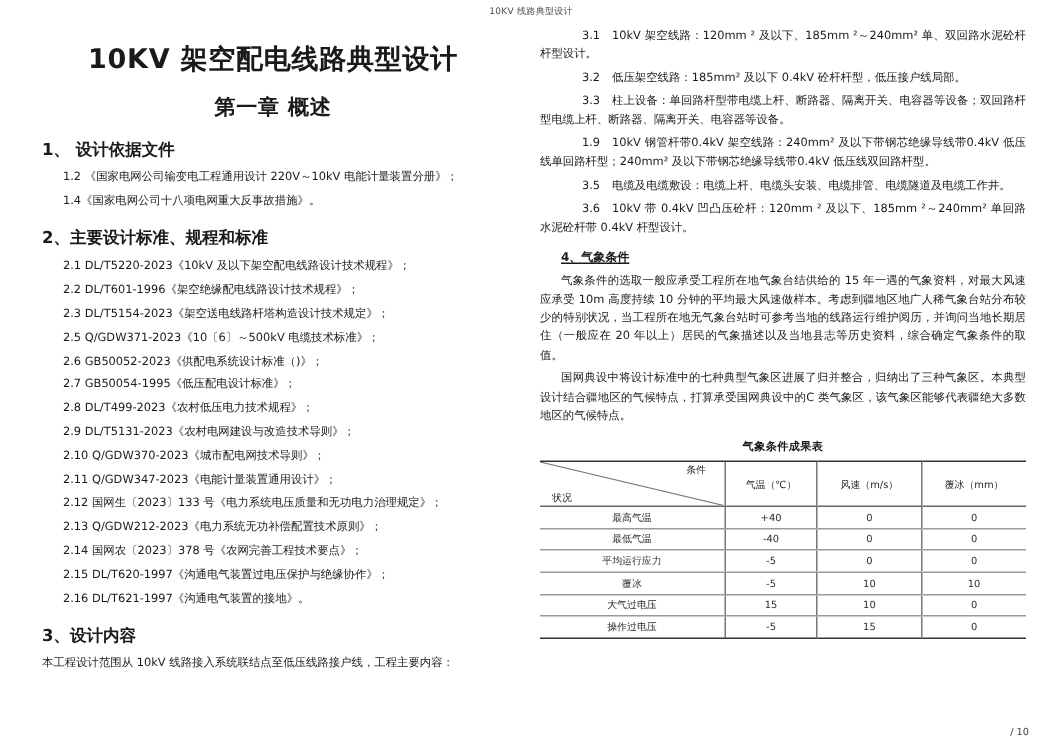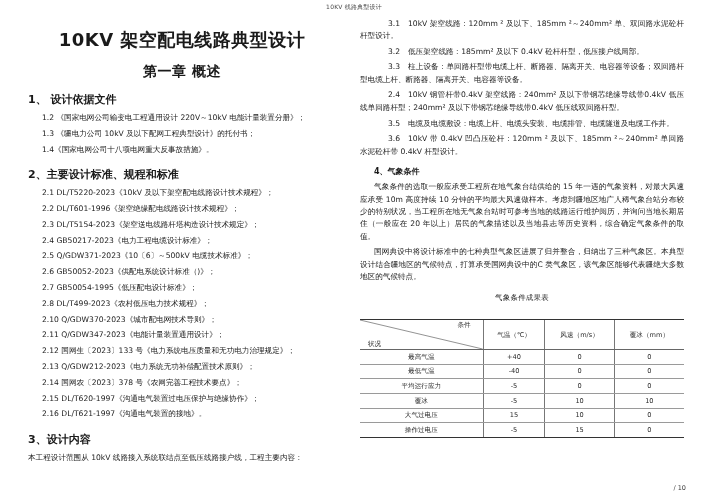--- a/index.html
+++ b/index.html
@@ -97,38 +97,39 @@
   }
   .para.ind2 {
     text-indent: 14px;
   }
   .sub-head {
     font-size: 8px;
     font-weight: bold;
     margin: 8px 0 0 0;
     text-indent: 14px;
     line-height: 1.5;
+    text-decoration: underline;
   }
   .r-item {
     font-size: 7.6px;
     line-height: 1.62;
     margin: 3.5px 0 0 0;
     text-align: justify;
     text-justify: inter-ideograph;
     text-indent: 14px;
   }
   .r-item .tag {
     display: inline-block;
     width: 34px;
   }
   .tbl-title {
     font-size: 7.4px;
-    font-weight: normal;
-    text-align: center;
-    margin: 10px 0 16px 0;
+    font-weight: bold;
+    text-align: center;
+    margin: 10px 0 4px 0;
     letter-spacing: 0.3px;
   }
   table.weather {
     width: 100%;
     border-collapse: collapse;
     font-size: 6.6px;
     color: #2a2a2a;
   }
   table.weather th, table.weather td {
     border: none;
@@ -187,32 +188,31 @@
 
   <div class="columns">
 
     <div class="col col-left">
 
       <h1 class="doc-title">10KV 架空配电线路典型设计</h1>
       <h2 class="chapter-title">第一章 概述</h2>
 
       <div class="sec-head">1、 设计依据文件</div>
       <div class="para ind">1.2 《国家电网公司输变电工程通用设计 220V～10kV 电能计量装置分册》；</div>
-      <div class="para ind">1.3 《疆电力公司 10kV 及以下配网工程典型设计》的托付书；</div>
       <div class="para ind">1.4《国家电网公司十八项电网重大反事故措施》。</div>
 
       <div class="sec-head">2、主要设计标准、规程和标准</div>
       <div class="para ind">2.1 DL/T5220-2023《10kV 及以下架空配电线路设计技术规程》；</div>
       <div class="para ind">2.2 DL/T601-1996《架空绝缘配电线路设计技术规程》；</div>
       <div class="para ind">2.3 DL/T5154-2023《架空送电线路杆塔构造设计技术规定》；</div>
-      <div class="para ind">2.4 GB50217-2023《电力工程电缆设计标准》；</div>
       <div class="para ind">2.5 Q/GDW371-2023《10〔6〕～500kV 电缆技术标准》；</div>
       <div class="para ind">2.6 GB50052-2023《供配电系统设计标准（)》；</div>
       <div class="para ind">2.7 GB50054-1995《低压配电设计标准》；</div>
       <div class="para ind">2.8 DL/T499-2023《农村低压电力技术规程》；</div>
+      <div class="para ind">2.9 DL/T5131-2023《农村电网建设与改造技术导则》；</div>
       <div class="para ind">2.10 Q/GDW370-2023《城市配电网技术导则》；</div>
       <div class="para ind">2.11 Q/GDW347-2023《电能计量装置通用设计》；</div>
       <div class="para ind">2.12 国网生〔2023〕133 号《电力系统电压质量和无功电力治理规定》；</div>
       <div class="para ind">2.13 Q/GDW212-2023《电力系统无功补偿配置技术原则》；</div>
       <div class="para ind">2.14 国网农〔2023〕378 号《农网完善工程技术要点》；</div>
       <div class="para ind">2.15 DL/T620-1997《沟通电气装置过电压保护与绝缘协作》；</div>
       <div class="para ind">2.16 DL/T621-1997《沟通电气装置的接地》。</div>
 
       <div class="sec-head">3、设计内容</div>
       <div class="para flat">本工程设计范围从 10kV 线路接入系统联结点至低压线路接户线，工程主要内容：</div>
@@ -224,21 +224,21 @@
       <div class="r-item">
         <span class="tag">3.1</span><span>10kV 架空线路：120mm ² 及以下、185mm ²～240mm² 单、双回路水泥砼杆杆型设计。</span>
       </div>
       <div class="r-item">
         <span class="tag">3.2</span><span>低压架空线路：185mm² 及以下 0.4kV 砼杆杆型，低压接户线局部。</span>
       </div>
       <div class="r-item">
         <span class="tag">3.3</span><span>柱上设备：单回路杆型带电缆上杆、断路器、隔离开关、电容器等设备；双回路杆型电缆上杆、断路器、隔离开关、电容器等设备。</span>
       </div>
       <div class="r-item">
-        <span class="tag">2.4</span><span>10kV 钢管杆带0.4kV 架空线路：240mm² 及以下带钢芯绝缘导线带0.4kV 低压线单回路杆型；240mm² 及以下带钢芯绝缘导线带0.4kV 低压线双回路杆型。</span>
+        <span class="tag">1.9</span><span>10kV 钢管杆带0.4kV 架空线路：240mm² 及以下带钢芯绝缘导线带0.4kV 低压线单回路杆型；240mm² 及以下带钢芯绝缘导线带0.4kV 低压线双回路杆型。</span>
       </div>
       <div class="r-item">
         <span class="tag">3.5</span><span>电缆及电缆敷设：电缆上杆、电缆头安装、电缆排管、电缆隧道及电缆工作井。</span>
       </div>
       <div class="r-item">
         <span class="tag">3.6</span><span>10kV 带 0.4kV 凹凸压砼杆：120mm ² 及以下、185mm ²～240mm² 单回路水泥砼杆带 0.4kV 杆型设计。</span>
       </div>
 
       <div class="sub-head">4、气象条件</div>
       <div class="para ind2">气象条件的选取一般应承受工程所在地气象台结供给的 15 年一遇的气象资料，对最大风速应承受 10m 高度持续 10 分钟的平均最大风速做样本。考虑到疆地区地广人稀气象台站分布较少的特别状况，当工程所在地无气象台站时可参考当地的线路运行维护阅历，并询问当地长期居住（一般应在 20 年以上）居民的气象描述以及当地县志等历史资料，综合确定气象条件的取值。</div>

